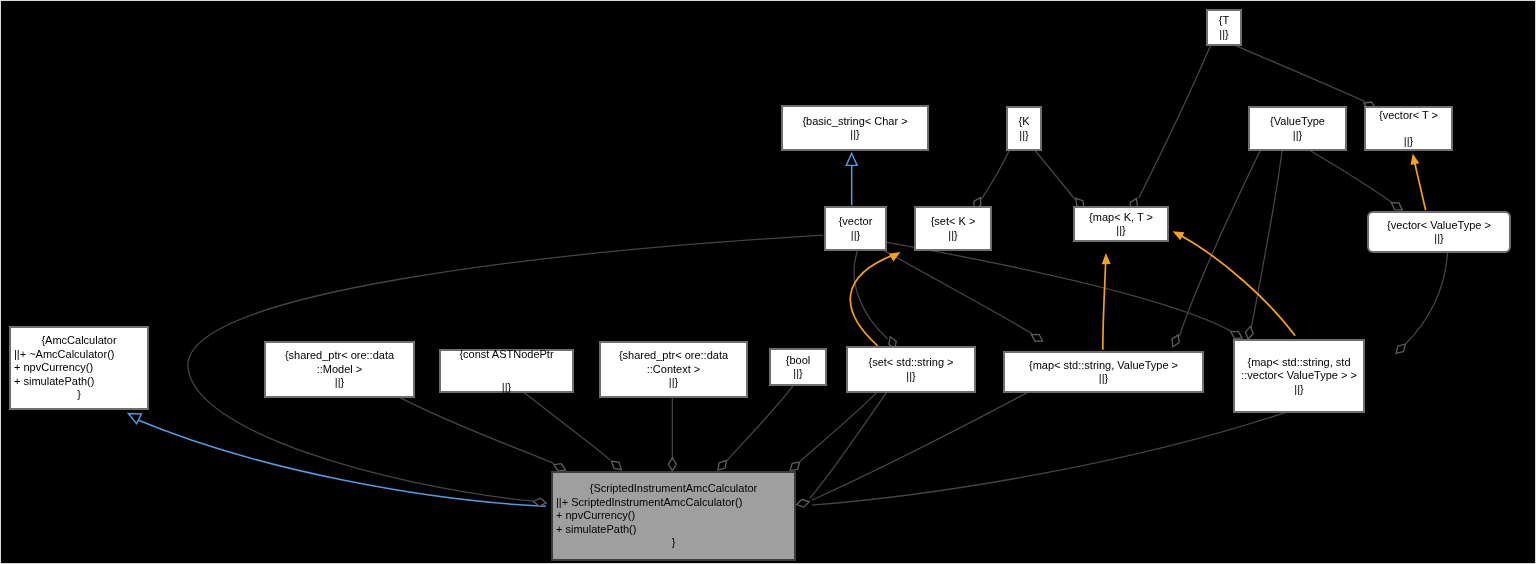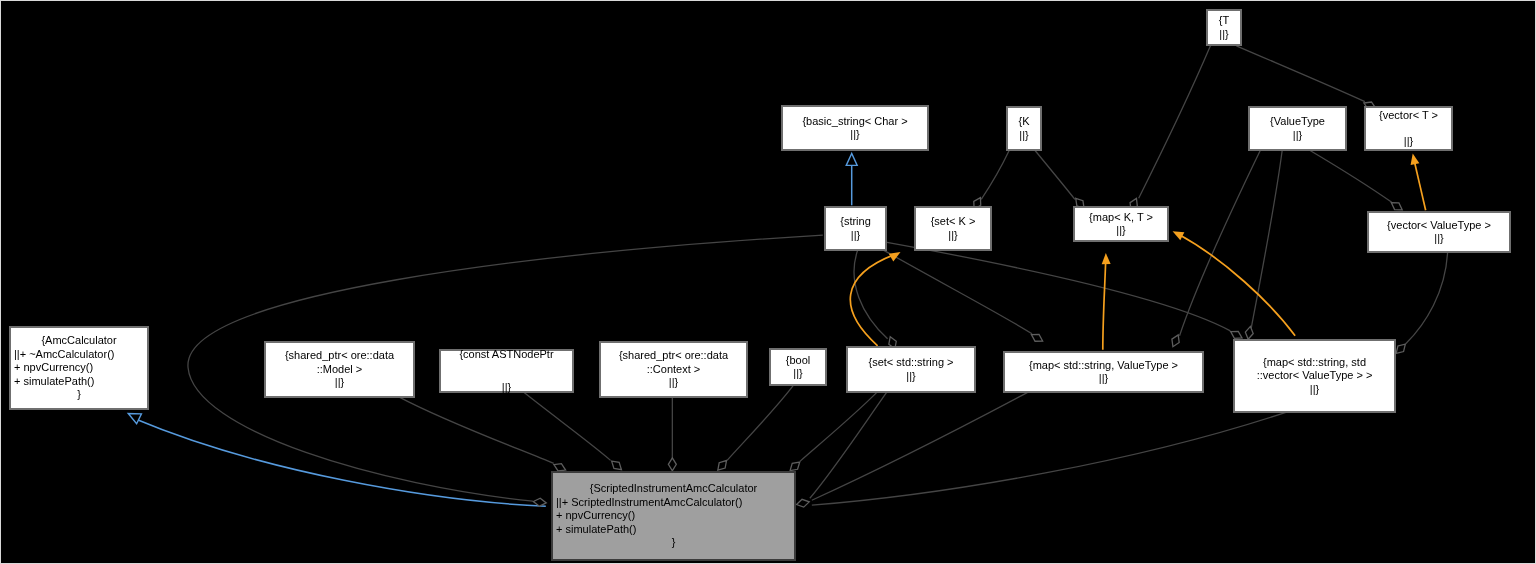--- a/index.html
+++ b/index.html
@@ -102,32 +102,32 @@
       </div>
       <div class="node" style="left: 1247px; top: 105px; width: 99px; height: 45px;">
         <div class="ln center">{ValueType</div>
         <div class="ln center">||}</div>
       </div>
       <div class="node" style="left: 1363px; top: 105px; width: 89px; height: 45px; gap: 12px;">
         <div class="ln center">{vector&lt; T &gt;</div>
         <div class="ln center">||}</div>
       </div>
       <div class="node" style="left: 823px; top: 205px; width: 63px; height: 45px;">
-        <div class="ln center">{string</div>
+        <div class="ln center">{vector</div>
         <div class="ln center">||}</div>
       </div>
       <div class="node" style="left: 913px; top: 205px; width: 78px; height: 45px;">
         <div class="ln center">{set&lt; K &gt;</div>
         <div class="ln center">||}</div>
       </div>
       <div class="node" style="left: 1072px; top: 205px; width: 96px; height: 36px;">
         <div class="ln center">{map&lt; K, T &gt;</div>
         <div class="ln center">||}</div>
       </div>
-      <div class="node" style="left: 1366px; top: 210px; width: 144px; height: 42px;">
+      <div class="node" style="left: 1366px; top: 210px; width: 144px; height: 42px; border-radius: 6px;">
         <div class="ln center">{vector&lt; ValueType &gt;</div>
         <div class="ln center">||}</div>
       </div>
       <div class="node" style="left: 8px; top: 325px; width: 140px; height: 84px;">
         <div class="ln center">{AmcCalculator</div>
         <div class="ln left">||+ ~AmcCalculator()</div>
         <div class="ln left">+ npvCurrency()</div>
         <div class="ln left">+ simulatePath()</div>
         <div class="ln center">}</div>
       </div>
@@ -150,21 +150,21 @@
         <div class="ln center">||}</div>
       </div>
       <div class="node" style="left: 845px; top: 345px; width: 130px; height: 47px;">
         <div class="ln center">{set&lt; std::string &gt;</div>
         <div class="ln center">||}</div>
       </div>
       <div class="node" style="left: 1002px; top: 350px; width: 201px; height: 42px;">
         <div class="ln center">{map&lt; std::string, ValueType &gt;</div>
         <div class="ln center">||}</div>
       </div>
-      <div class="node" style="left: 1232px; top: 338px; width: 163px; height: 74px; align-items: center;">
+      <div class="node" style="left: 1232px; top: 338px; width: 132px; height: 74px; align-items: center;">
         <div class="ln center">{map&lt; std::string, std</div>
         <div class="ln center">::vector&lt; ValueType &gt; &gt;</div>
         <div class="ln center">||}</div>
       </div>
       <div class="node node--gray" style="left: 550px; top: 470px; width: 245px; height: 90px;">
         <div class="ln center">{ScriptedInstrumentAmcCalculator</div>
         <div class="ln left">||+ ScriptedInstrumentAmcCalculator()</div>
         <div class="ln left">+ npvCurrency()</div>
         <div class="ln left">+ simulatePath()</div>
         <div class="ln center">}</div>

